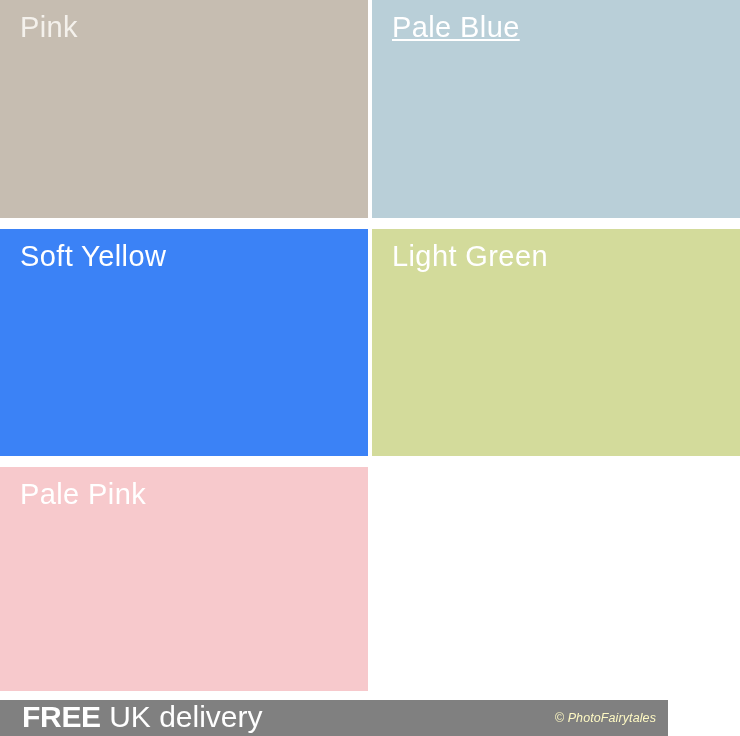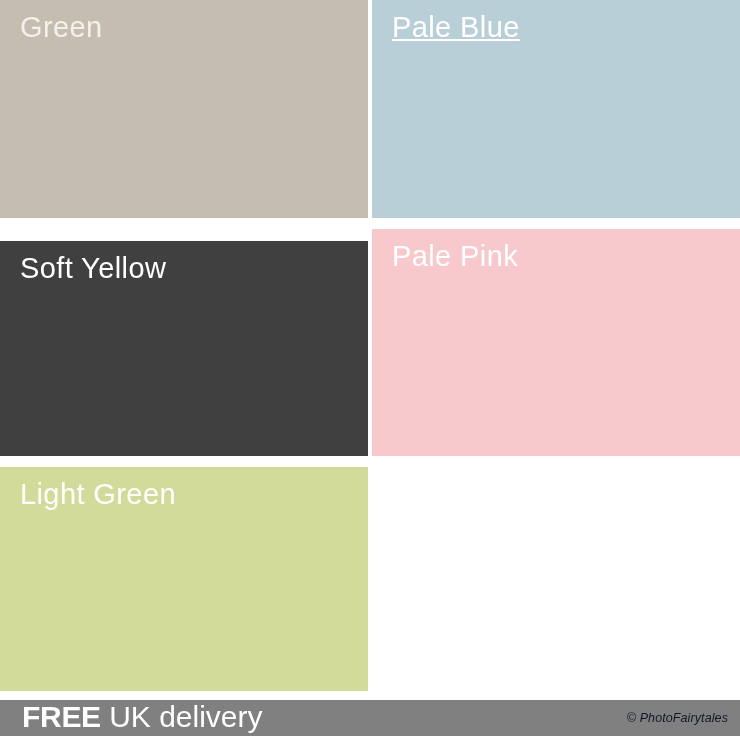--- a/index.html
+++ b/index.html
@@ -60,21 +60,21 @@
 
   .swatch-label.dim {
     color: #f4f1ec;
   }
 
   
   .promo-bar {
     position: absolute;
     left: 0;
     top: 700px;
-    width: 740px;
+    width: 668px;
     height: 36px;
     background: #808080;
     display: flex;
     align-items: center;
     justify-content: space-between;
     box-sizing: border-box;
     padding: 0 12px 0 22px;
   }
 
   .promo-text {
@@ -109,42 +109,42 @@
   }
 </style>
 </head>
 <body>
 
 <div class="board">
 
   <div class="swatch-grid">
 
     <div class="swatch" style="background-color: rgb(198, 189, 177);">
-      <span class="swatch-label dim" style="color: rgb(244, 241, 236);">Green</span>
+      <span class="swatch-label dim" style="color: rgb(244, 241, 236);">Pink</span>
     </div>
 
     <div class="swatch" style="background-color: rgb(185, 207, 216);">
       <span class="swatch-label" style="color: rgb(255, 255, 255); text-decoration: underline;">Pale Blue</span>
     </div>
 
-    <div class="swatch" style="background-color: #404040; margin-top: 12px;">
+    <div class="swatch" style="background-color: #3b82f6;">
       <span class="swatch-label" style="color: rgb(255, 255, 255);">Soft Yellow</span>
+    </div>
+
+    <div class="swatch" style="background-color: rgb(211, 219, 155);">
+      <span class="swatch-label" style="color: rgb(255, 255, 255);">Light Green</span>
     </div>
 
     <div class="swatch" style="background-color: rgb(247, 201, 204);">
       <span class="swatch-label" style="color: rgb(255, 255, 255);">Pale Pink</span>
-    </div>
-
-    <div class="swatch" style="background-color: rgb(211, 219, 155);">
-      <span class="swatch-label" style="color: rgb(255, 255, 255);">Light Green</span>
     </div>
 
 
   </div>
 
   <div class="promo-bar" style="background-color: rgb(128, 128, 128);">
     <div class="promo-text">
       <span class="free">FREE</span><span class="rest"> UK delivery</span>
     </div>
-    <div class="credit" style="color: #0f172a; text-align: center;">© PhotoFairytales</div>
+    <div class="credit" style="color: #fef9c3; text-align: center;">© PhotoFairytales</div>
   </div>
 
 </div>
 
 </body></html>

